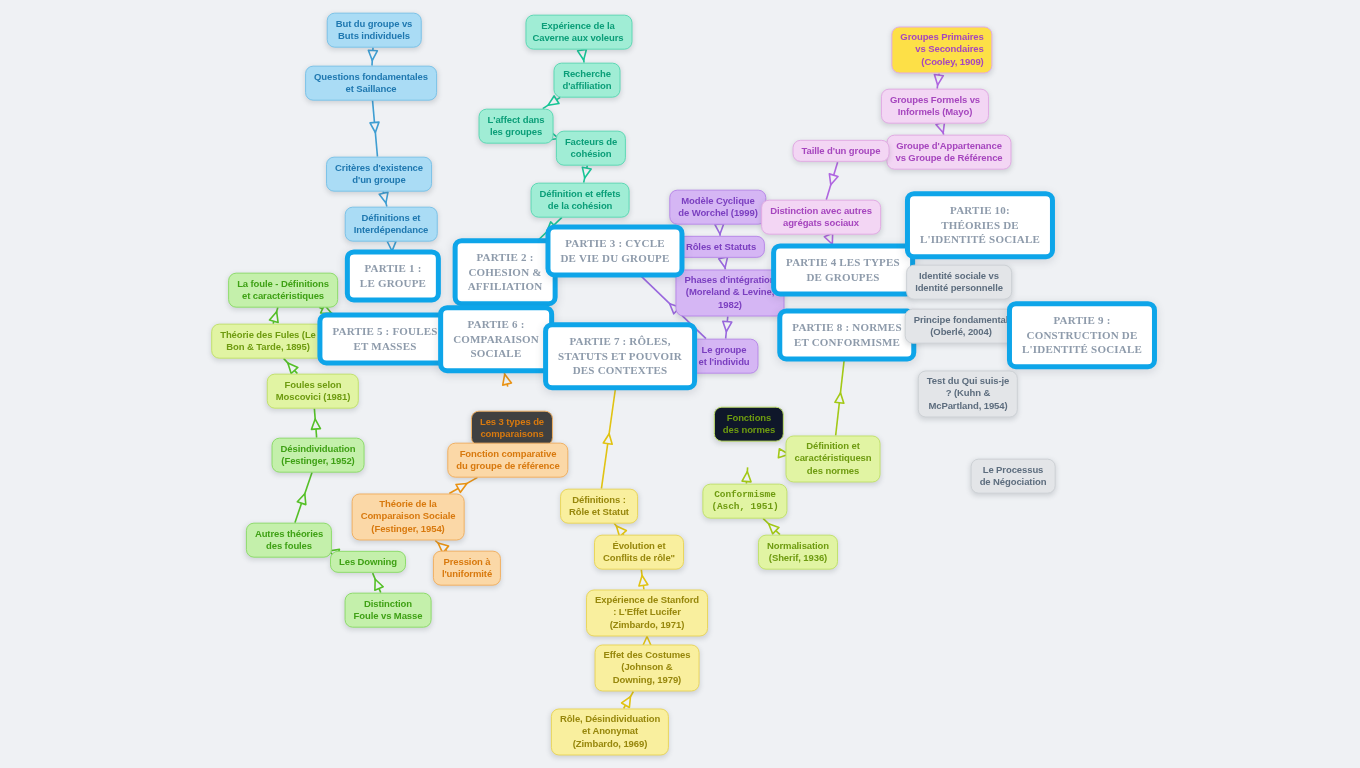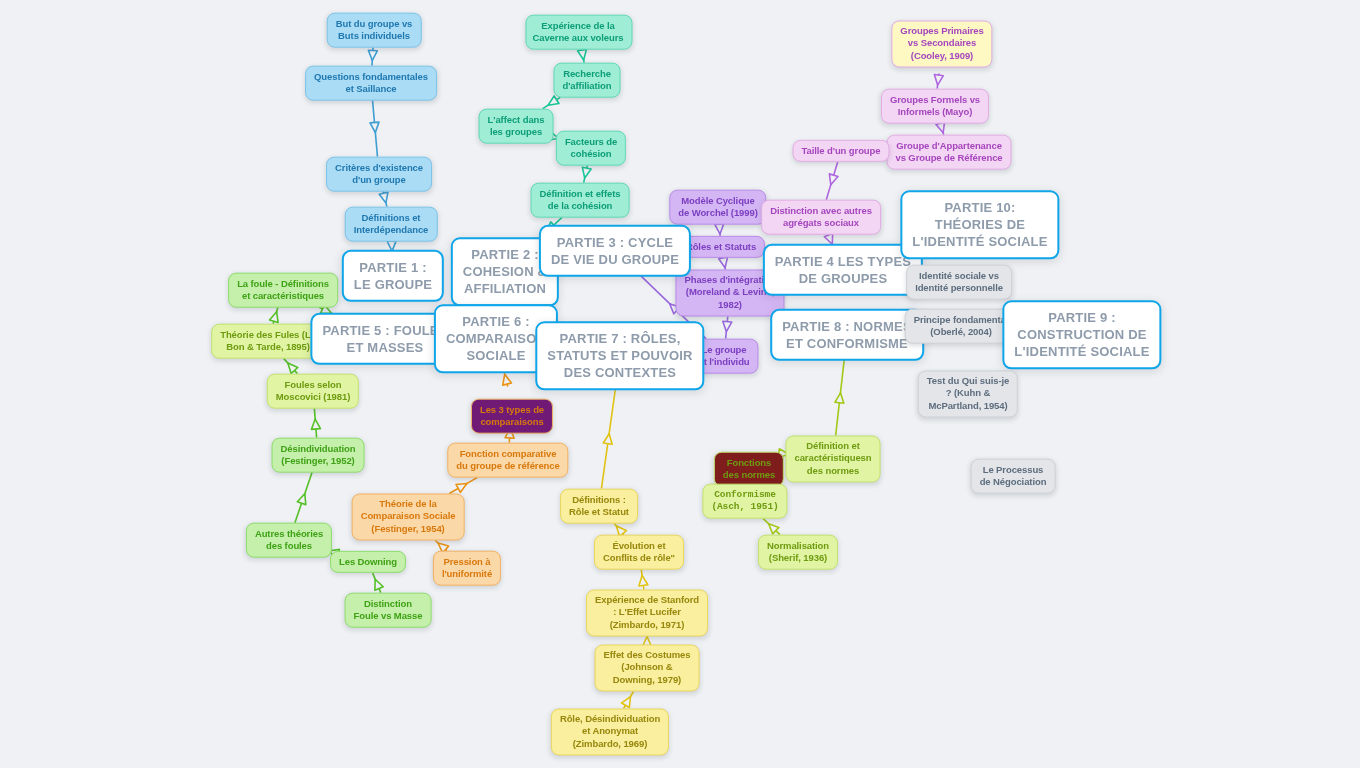--- a/index.html
+++ b/index.html
@@ -10,23 +10,24 @@
   #edge-layer{position:absolute;left:0;top:0;width:1360px;height:768px;pointer-events:none;}
   .node{
     position:absolute;transform:translate(-50%,-50%);
     width:max-content;max-width:190px;
     padding:4px 8px;border:1px solid transparent;border-radius:8px;
     font-size:9.5px;font-weight:bold;line-height:1.3;letter-spacing:-0.1px;
     text-align:center;white-space:pre-line;cursor:pointer;
     box-shadow:0 2px 5px rgba(60,70,85,0.18);
   }
   .node.part{
-    padding:7px 10px;border:2px solid #0ea5e9;border-radius:9px;
-    font-size:13px;letter-spacing:0.2px;line-height:1.32;
+    padding:7px 10px;border:5px solid #0ea5e9;border-radius:9px;
+    font-size:11px;letter-spacing:0.2px;line-height:1.32;
     box-shadow:0 2px 8px rgba(60,70,85,0.15);
+    font-family:Liberation Serif, serif;
   }
 </style>
 </head>
 <body>
 
 <div id="canvas" style="background: rgb(239, 241, 244);">
   <svg id="edge-layer" xmlns="http://www.w3.org/2000/svg">
       <g>
         <line x1="373.01827830188677" y1="47.34375" x2="371.98172169811323" y2="65.65625" stroke="#3f9ed2" stroke-width="1.6"></line>
         <path d="M -6 -4.5 L 4 0 L -6 4.5 Z" fill="#eff1f4" stroke="#3f9ed2" stroke-width="1.6" stroke-linejoin="round" transform="translate(372.5,56.5) rotate(93.23970029610197)"></path>
@@ -207,21 +208,21 @@
       <div class="node" style="left: 718px; top: 207px; background: rgb(213, 182, 244); border-color: rgb(185, 138, 233); color: rgb(123, 63, 192);">Modèle Cyclique
 de Worchel (1999)</div>
       <div class="node" style="left: 721px; top: 247px; background: rgb(213, 182, 244); border-color: rgb(185, 138, 233); color: rgb(123, 63, 192);">Rôles et Statuts</div>
       <div class="node" style="left: 730px; top: 293px; background: rgb(213, 182, 244); border-color: rgb(185, 138, 233); color: rgb(123, 63, 192);">Phases d'intégration
 (Moreland &amp; Levine,
 1982)</div>
       <div class="node" style="left: 724px; top: 356px; background: rgb(213, 182, 244); border-color: rgb(185, 138, 233); color: rgb(123, 63, 192);">Le groupe
 et l'individu</div>
       <div class="node part" style="left: 615px; top: 251px; background: rgb(255, 255, 255); color: rgb(142, 155, 171);">PARTIE 3 : CYCLE
 DE VIE DU GROUPE</div>
-      <div class="node" style="left: 942px; top: 44px; background: #fef9c3; border-color: rgb(226, 171, 228); color: rgb(166, 70, 190);">Groupes Primaires
+      <div class="node" style="left: 942px; top: 50px; background: #fde047; border-color: rgb(226, 171, 228); color: rgb(166, 70, 190); text-align: right;">Groupes Primaires
 vs Secondaires
 (Cooley, 1909)</div>
       <div class="node" style="left: 935px; top: 106px; background: rgb(243, 214, 244); border-color: rgb(226, 171, 228); color: rgb(166, 70, 190);">Groupes Formels vs
 Informels (Mayo)</div>
       <div class="node" style="left: 949px; top: 152px; background: rgb(243, 214, 244); border-color: rgb(226, 171, 228); color: rgb(166, 70, 190);">Groupe d'Appartenance
 vs Groupe de Référence</div>
       <div class="node" style="left: 841px; top: 151px; background: rgb(243, 214, 244); border-color: rgb(226, 171, 228); color: rgb(166, 70, 190);">Taille d'un groupe</div>
       <div class="node" style="left: 821px; top: 217px; background: rgb(243, 214, 244); border-color: rgb(226, 171, 228); color: rgb(166, 70, 190);">Distinction avec autres
 agrégats sociaux</div>
       <div class="node part" style="left: 843px; top: 270px; background: rgb(255, 255, 255); color: rgb(142, 155, 171);">PARTIE 4 LES TYPES
@@ -237,21 +238,21 @@
       <div class="node" style="left: 318px; top: 455px; background: rgb(196, 240, 171); border-color: rgb(142, 220, 108); color: rgb(63, 161, 21);">Désindividuation
 (Festinger, 1952)</div>
       <div class="node" style="left: 289px; top: 540px; background: rgb(196, 240, 171); border-color: rgb(142, 220, 108); color: rgb(63, 161, 21);">Autres théories
 des foules</div>
       <div class="node" style="left: 368px; top: 562px; background: rgb(196, 240, 171); border-color: rgb(142, 220, 108); color: rgb(63, 161, 21);">Les Downing</div>
       <div class="node" style="left: 388px; top: 610px; background: rgb(196, 240, 171); border-color: rgb(142, 220, 108); color: rgb(63, 161, 21);">Distinction
 Foule vs Masse</div>
       <div class="node part" style="left: 496px; top: 339px; background: rgb(255, 255, 255); color: rgb(142, 155, 171);">PARTIE 6 :
 COMPARAISON
 SOCIALE</div>
-      <div class="node" style="left: 512px; top: 416px; background: #701a75; border-color: rgb(241, 177, 99); color: rgb(216, 121, 14); text-align: center;">Les 3 types de
+      <div class="node" style="left: 512px; top: 428px; background: #404040; border-color: rgb(241, 177, 99); color: rgb(216, 121, 14); text-align: center;">Les 3 types de
 comparaisons</div>
       <div class="node" style="left: 508px; top: 460px; background: rgb(251, 216, 167); border-color: rgb(241, 177, 99); color: rgb(216, 121, 14);">Fonction comparative
 du groupe de référence</div>
       <div class="node" style="left: 408px; top: 517px; background: rgb(251, 216, 167); border-color: rgb(241, 177, 99); color: rgb(216, 121, 14);">Théorie de la
 Comparaison Sociale
 (Festinger, 1954)</div>
       <div class="node" style="left: 467px; top: 568px; background: rgb(251, 216, 167); border-color: rgb(241, 177, 99); color: rgb(216, 121, 14);">Pression à
 l'uniformité</div>
       <div class="node part" style="left: 620px; top: 356px; background: rgb(255, 255, 255); color: rgb(142, 155, 171);">PARTIE 7 : RÔLES,
 STATUTS ET POUVOIR
@@ -264,21 +265,21 @@
 : L'Effet Lucifer
 (Zimbardo, 1971)</div>
       <div class="node" style="left: 647px; top: 668px; background: rgb(249, 239, 158); border-color: rgb(233, 214, 92); color: rgb(151, 135, 12);">Effet des Costumes
 (Johnson &amp;
 Downing, 1979)</div>
       <div class="node" style="left: 610px; top: 732px; background: rgb(249, 239, 158); border-color: rgb(233, 214, 92); color: rgb(151, 135, 12);">Rôle, Désindividuation
 et Anonymat
 (Zimbardo, 1969)</div>
       <div class="node part" style="left: 847px; top: 335px; background: rgb(255, 255, 255); color: rgb(142, 155, 171);">PARTIE 8 : NORMES
 ET CONFORMISME</div>
-      <div class="node" style="left: 749px; top: 469px; background: #7f1d1d; border-color: rgb(194, 226, 109); color: rgb(110, 155, 16);">Fonctions
+      <div class="node" style="left: 749px; top: 424px; background: #0f172a; border-color: rgb(194, 226, 109); color: rgb(110, 155, 16);">Fonctions
 des normes</div>
       <div class="node" style="left: 833px; top: 459px; background: rgb(225, 244, 163); border-color: rgb(194, 226, 109); color: rgb(110, 155, 16);">Définition et
 caractéristiquesn
 des normes</div>
       <div class="node" style="left: 745px; top: 501px; background: rgb(225, 244, 163); border-color: rgb(194, 226, 109); color: rgb(110, 155, 16); font-family: Liberation Mono, monospace;">Conformisme
 (Asch, 1951)</div>
       <div class="node" style="left: 798px; top: 552px; background: rgb(225, 244, 163); border-color: rgb(194, 226, 109); color: rgb(110, 155, 16);">Normalisation
 (Sherif, 1936)</div>
       <div class="node part" style="left: 980px; top: 225px; background: rgb(255, 255, 255); color: rgb(142, 155, 171);">PARTIE 10:
 THÉORIES DE

